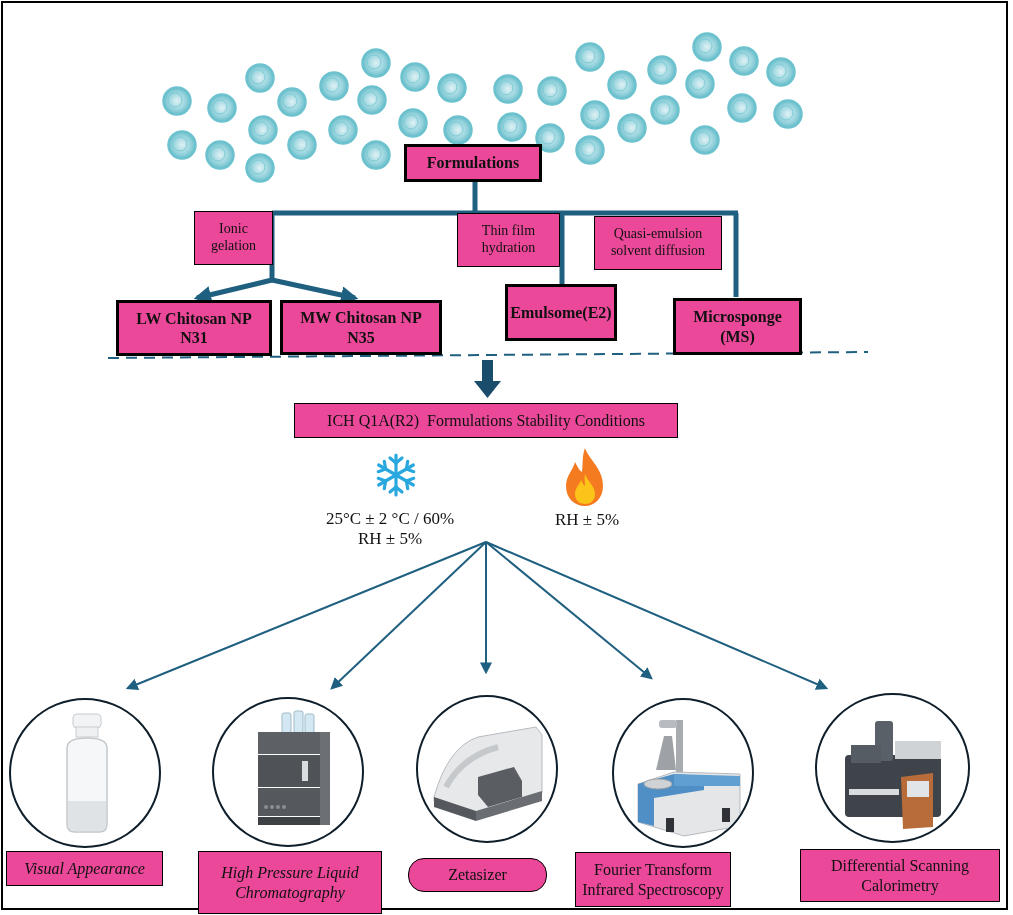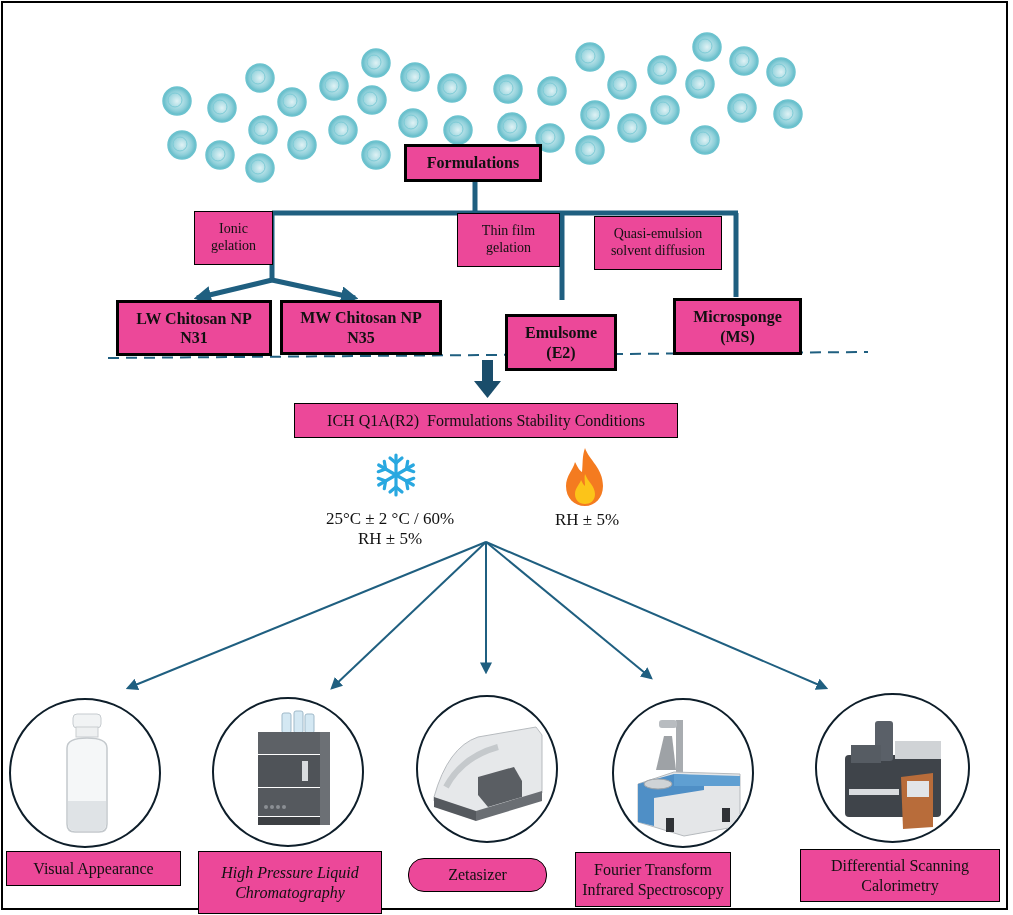--- a/index.html
+++ b/index.html
@@ -135,35 +135,35 @@
 </svg>
 
 <div class="box bold t16" style="left:404px;top:144px;width:138px;height:38px;">
   <span>Formulations</span>
 </div>
 
 <div class="box thin" style="left:194px;top:211px;width:79px;height:54px;">
   <span style="display:block;width:60px;">Ionic gelation</span>
 </div>
 <div class="box thin" style="left:457px;top:213px;width:103px;height:54px;">
-  <span style="display:block;width:80px;">Thin film gelation</span>
+  <span style="display:block;width:80px;">Thin film hydration</span>
 </div>
 <div class="box thin" style="left:594px;top:216px;width:128px;height:54px;">
   <span style="display:block;width:125px;">Quasi-emulsion solvent diffusion</span>
 </div>
 
 <div class="box bold t16" style="left:116px;top:300px;width:156px;height:56px;flex-direction:column;">
   <span>LW Chitosan NP</span>
   <span>N31</span>
 </div>
 <div class="box bold t16" style="left:280px;top:300px;width:162px;height:55px;flex-direction:column;">
   <span>MW Chitosan NP</span>
   <span>N35</span>
 </div>
-<div class="box bold t16" style="left:505px;top:314px;width:112px;height:57px;flex-direction:column;">
+<div class="box bold t16" style="left:505px;top:284px;width:112px;height:57px;flex-direction:row;">
   <span>Emulsome</span>
   <span>(E2)</span>
 </div>
 <div class="box bold t16" style="left:673px;top:298px;width:129px;height:57px;flex-direction:column;">
   <span>Microsponge</span>
   <span>(MS)</span>
 </div>
 
 <div class="box" style="left:294px;top:403px;width:384px;height:35px;font-size:16px;">
   <span style="white-space:pre;">ICH Q1A(R2)  Formulations Stability Conditions</span>
@@ -248,21 +248,21 @@
     <rect x="28" y="60" width="96" height="62" rx="4" fill="#3f444a"></rect>
     <rect x="58" y="26" width="18" height="40" rx="3" fill="#5a6068"></rect>
     <rect x="78" y="46" width="46" height="18" fill="#d0d3d6"></rect>
     <rect x="34" y="50" width="30" height="18" fill="#565c63"></rect>
     <rect x="32" y="94" width="50" height="6" fill="#d9dcdf"></rect>
     <path d="M84,82 L116,78 L116,132 L86,134 Z" fill="#b86c3a"></path>
     <rect x="90" y="86" width="22" height="16" fill="#e2e5e8"></rect>
   </svg>
 </div>
 
-<div class="box t16" style="left:6px;top:851px;width:175px;height:35px;">
+<div class="box t16" style="left:6px;top:851px;width:157px;height:35px;font-style:italic;">
   <span>Visual Appearance</span>
 </div>
 <div class="box t16" style="left:198px;top:851px;width:184px;height:63px;flex-direction:column;font-style:italic;">
   <span>High Pressure Liquid</span>
   <span>Chromatography</span>
 </div>
 <div class="box t16" style="left:408px;top:858px;width:139px;height:34px;border-radius:16px;">
   <span>Zetasizer</span>
 </div>
 <div class="box t16" style="left:575px;top:852px;width:156px;height:55px;flex-direction:column;">

